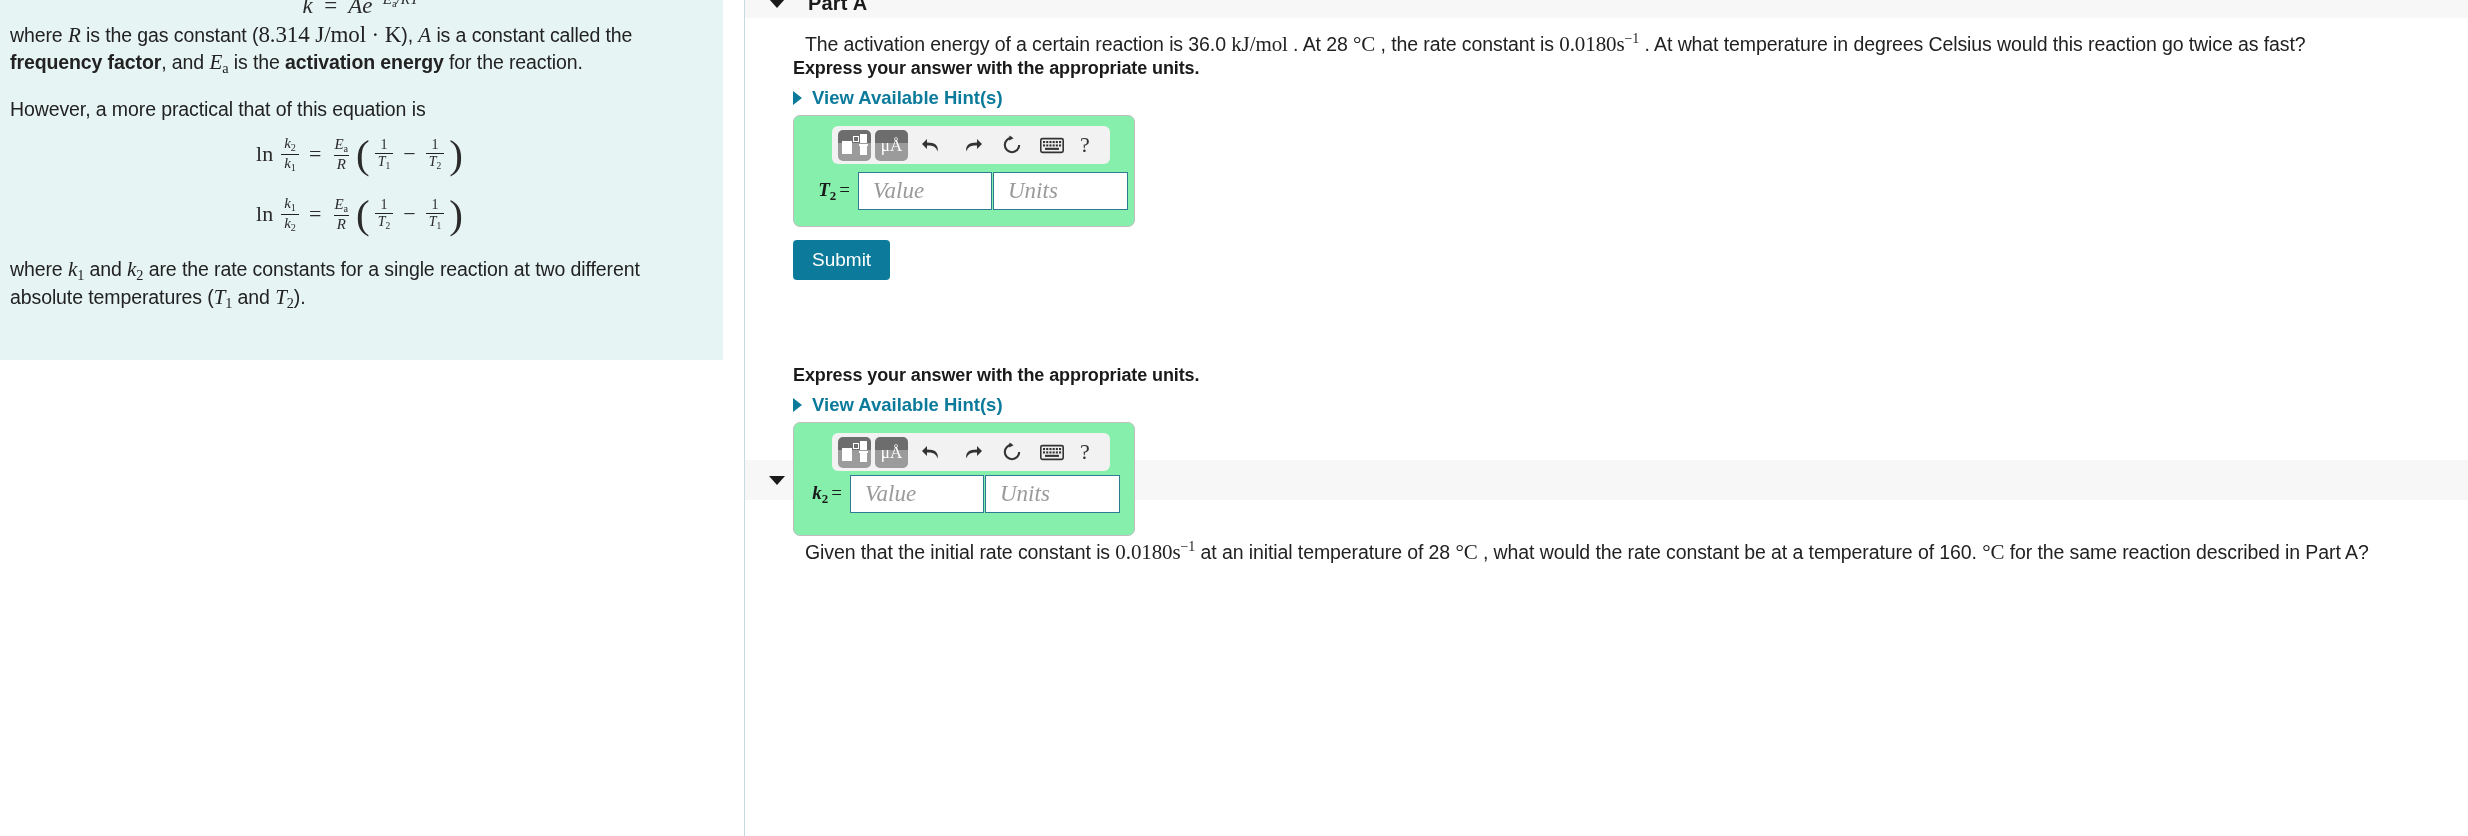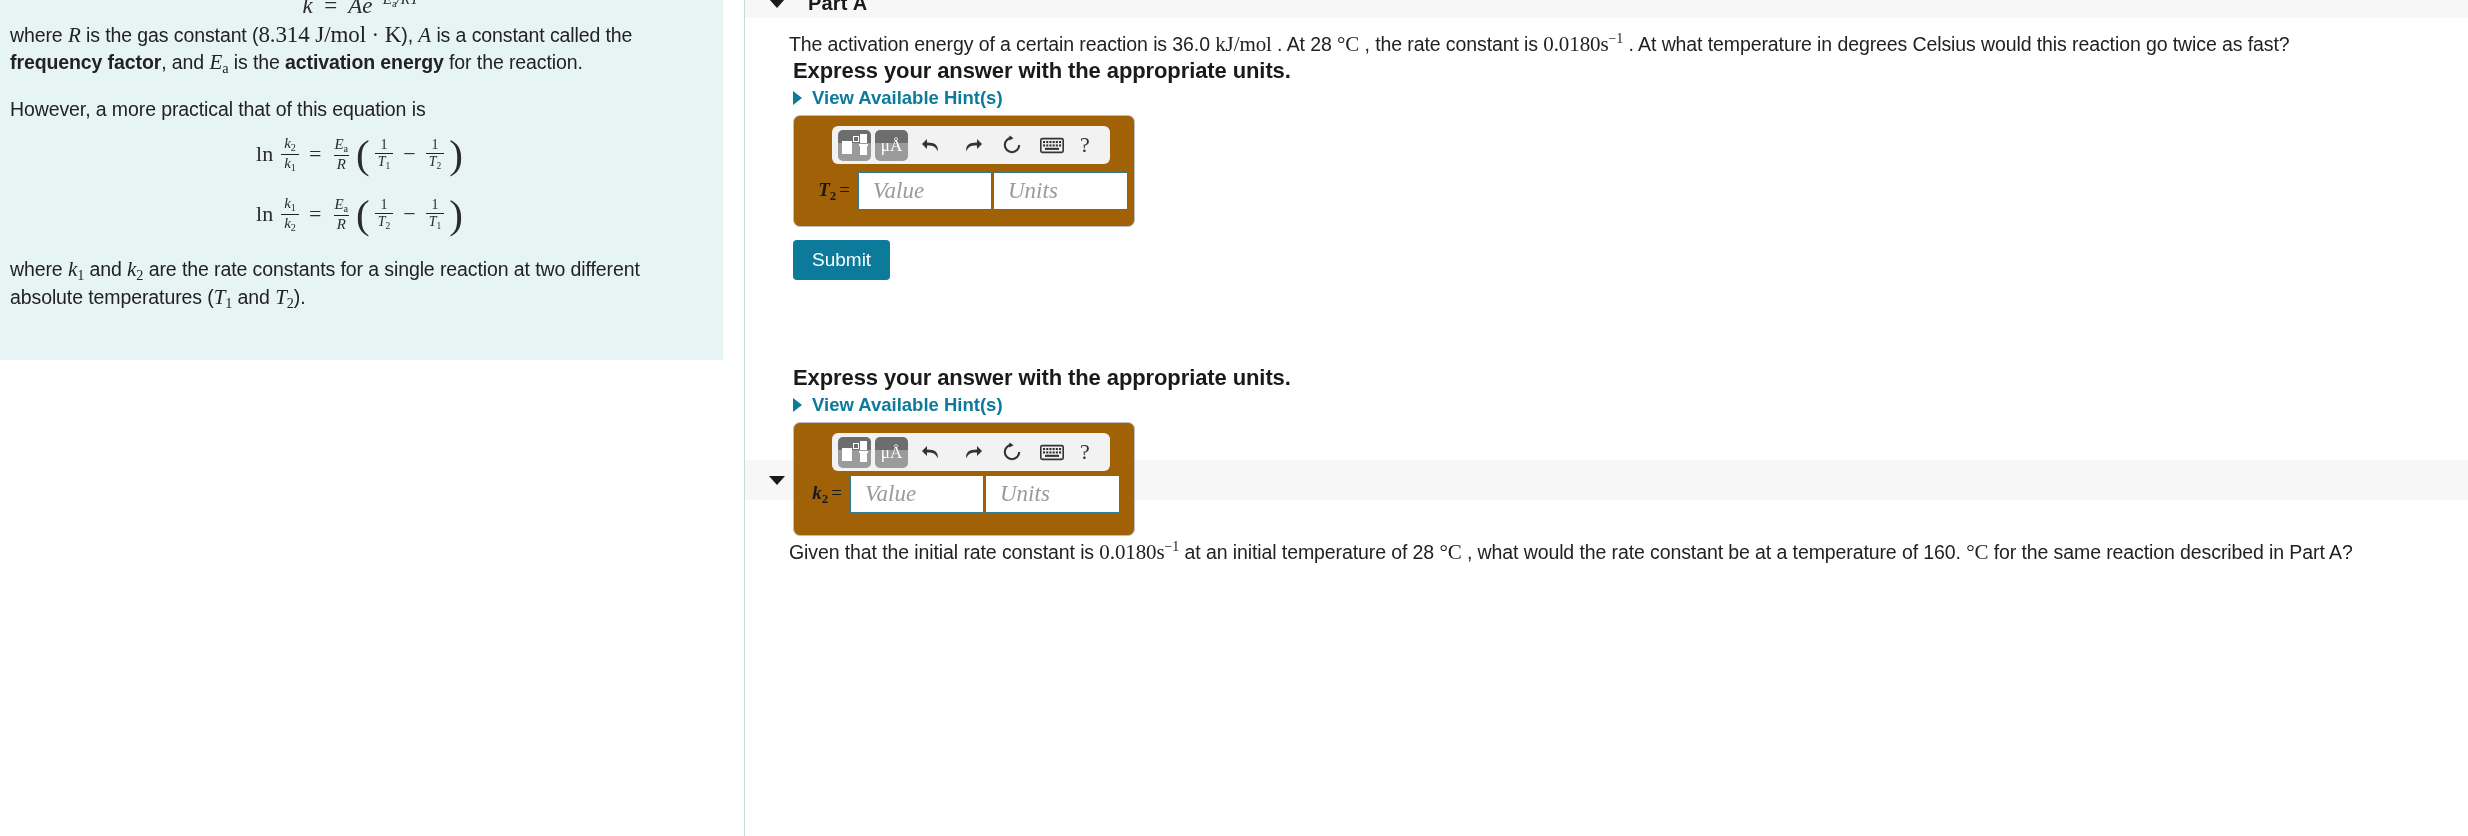--- a/index.html
+++ b/index.html
@@ -138,34 +138,34 @@
   .part-title {
     margin-left: 23px;
     font-size: 20px;
     font-weight: bold;
     color: #1a1a1a;
     letter-spacing: 0.2px;
   }
 
   .qtext {
     position: absolute;
-    left: 44px;
+    left: 60px;
     font-size: 19.5px;
     line-height: 1.3;
     color: #222;
     white-space: nowrap;
     letter-spacing: -0.1px;
   }
   .qtext.a { top: 30px; }
   .qtext.b { top: 538px; }
 
   .bold-line {
     position: absolute;
     left: 48px;
-    font-size: 22px;
+    font-size: 18px;
     font-weight: bold;
     color: #1a1a1a;
     letter-spacing: -0.1px;
   }
   .bold-line.a { top: 58px; }
   .bold-line.b { top: 365px; }
 
   .hint-link {
     position: absolute;
     left: 48px;
@@ -184,21 +184,21 @@
     border-top: 7px solid transparent;
     border-bottom: 7px solid transparent;
     border-left: 9px solid #0c7b9b;
   }
 
   
   .answer-box {
     position: absolute;
     border: 1px solid #bfbfbf;
     border-radius: 7px;
-    background: #a16207;
+    background: #86efac;
     box-sizing: border-box;
   }
   .answer-box.a { left: 48px; top: 115px; width: 342px; height: 112px; }
   .answer-box.b { left: 48px; top: 422px; width: 342px; height: 114px; }
 
   .mini-toolbar {
     position: absolute;
     left: 38px;
     top: 10px;
     width: 278px;

